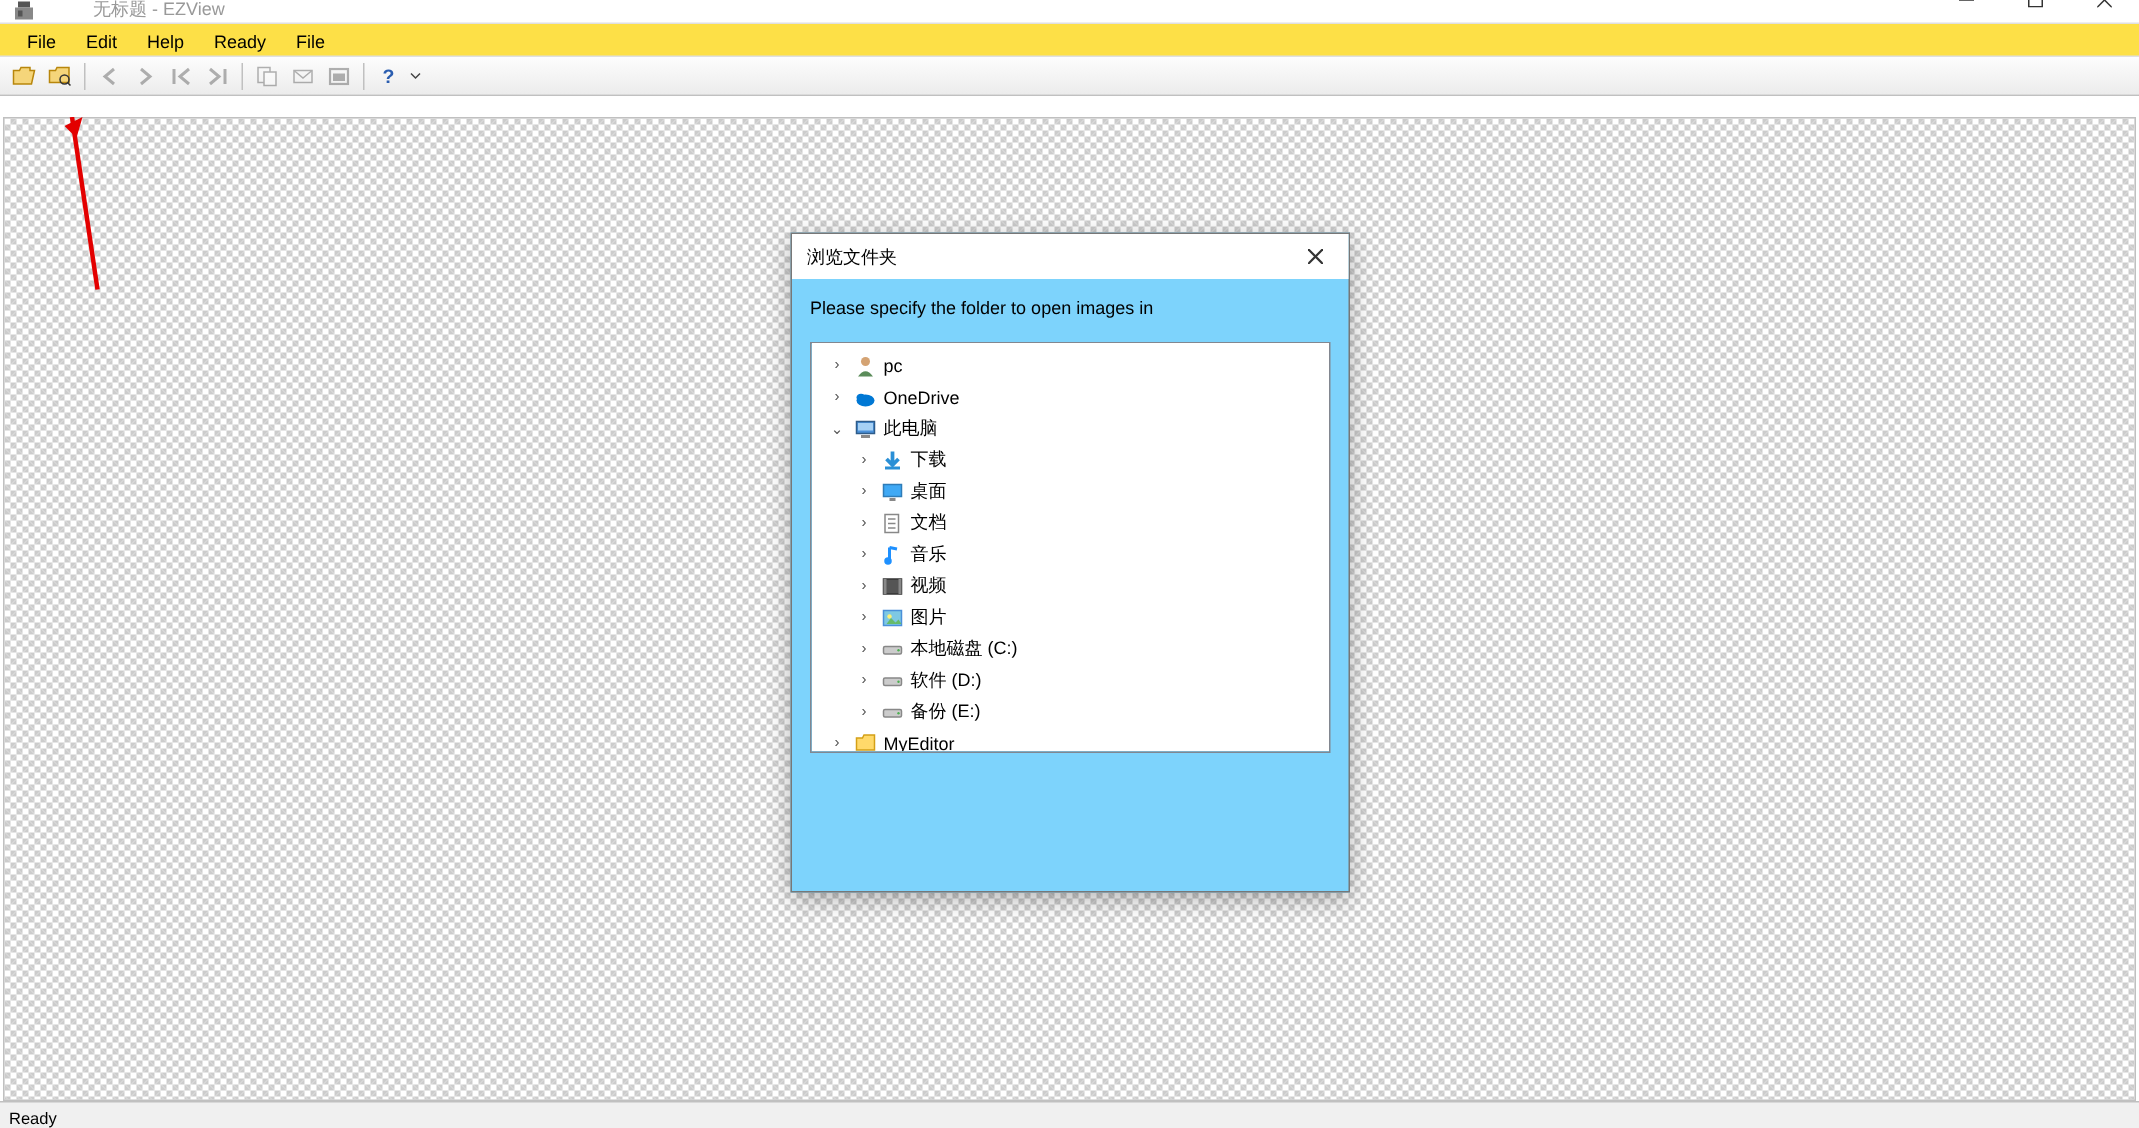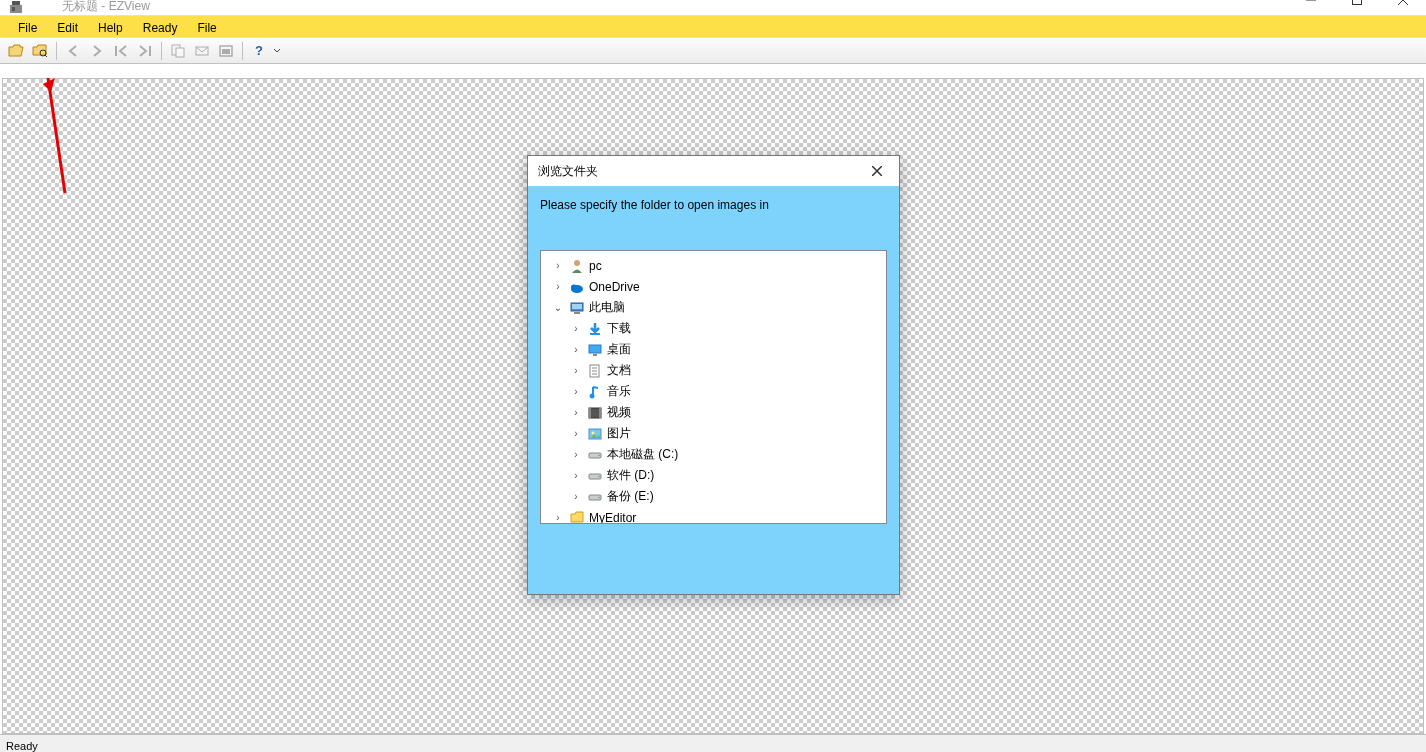--- a/index.html
+++ b/index.html
@@ -142,21 +142,20 @@
   width: 24px; height: 24px;
   display: flex; align-items: center; justify-content: center;
   cursor: pointer;
   font-size: 14px;
 }
 .dialog-body {
   padding: 12px 12px 0 12px;
   flex: 1;
   display: flex;
   flex-direction: column;
-  gap: 22px;
 }
 .dialog-instruction {
   font-size: 12px;
   color: #000;
   margin-bottom: 16px;
 }
 .tree-container {
   border: 1px solid #828790;
   height: 274px;
   overflow-y: scroll;

